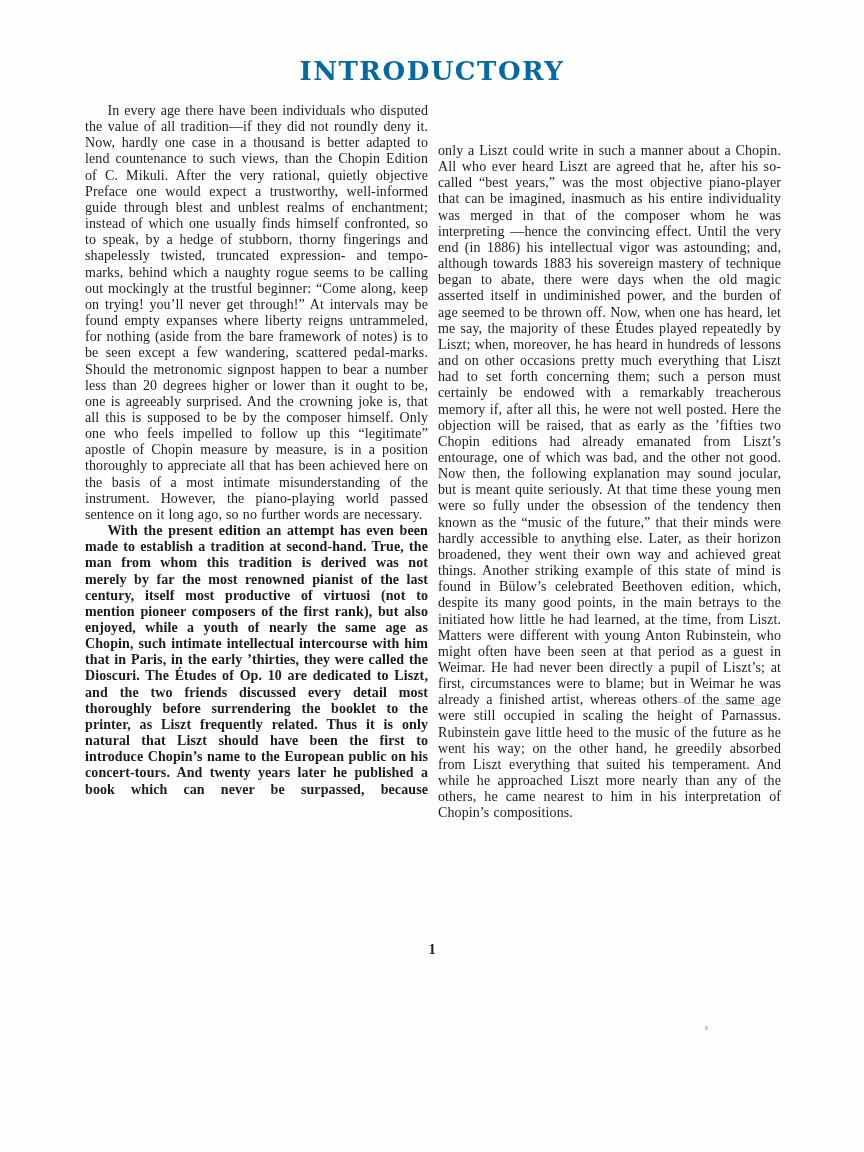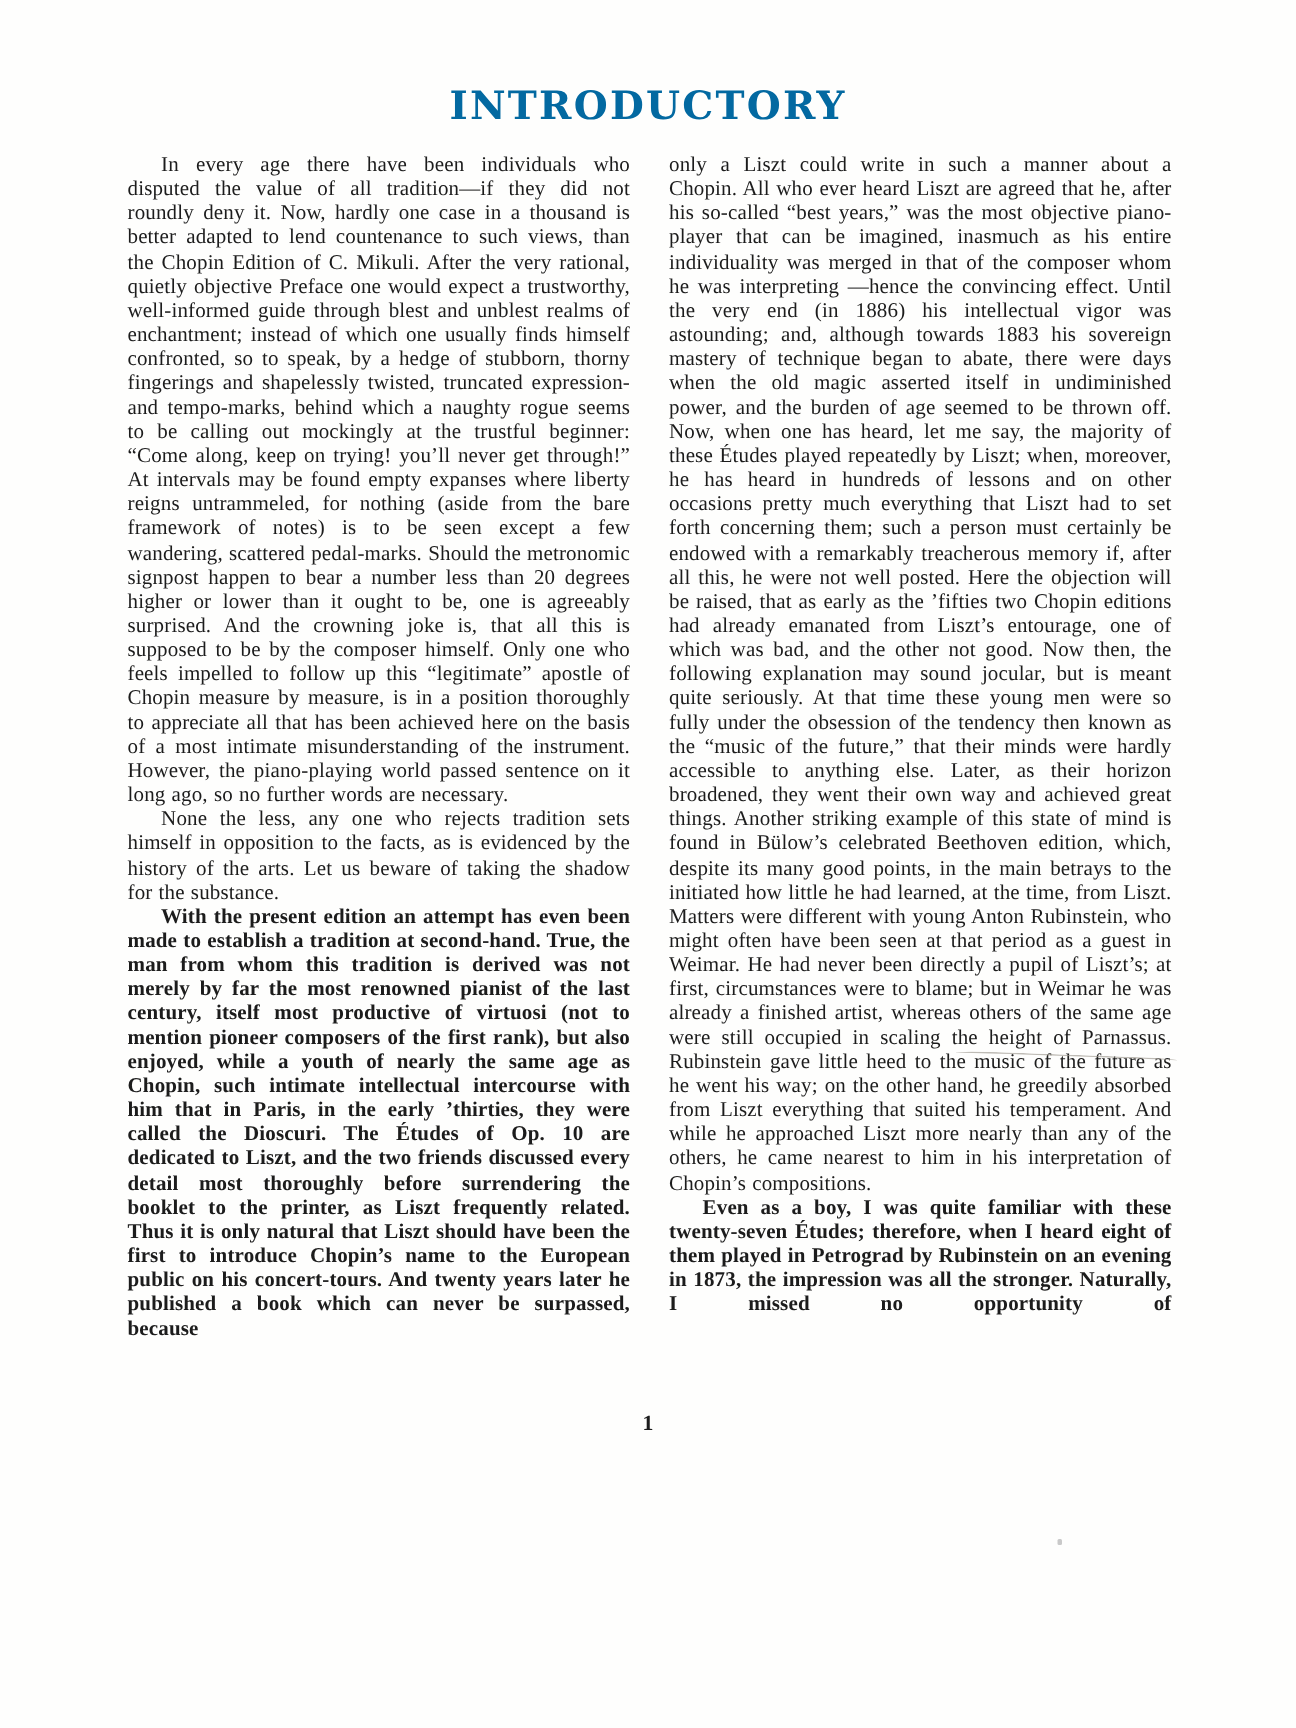--- a/index.html
+++ b/index.html
@@ -32,35 +32,35 @@
     font-weight: 700;
     letter-spacing: 1.5px;
     color: #0369a1;
   }
   .columns {
     position: absolute;
     top: 103px;
     left: 85px;
     width: 696px;
     display: flex;
-    gap: 26px;
+    gap: 10px;
   }
   .col {
     width: 343px;
   }
   .para {
     margin: 0;
     text-align: justify;
     font-size: 14px;
     line-height: 16.15px;
     letter-spacing: 0.1px;
     word-spacing: 0.5px;
   }
   .indent { text-indent: 1.6em; }
-  .no-indent { text-indent: 0; }
+  .no-indent { text-indent: 0; margin-top: 40px; }
   .cont-out { text-align-last: justify; font-weight: bold; }
   .page-number {
     position: absolute;
     top: 941px;
     left: 0;
     width: 100%;
     text-align: center;
     font-size: 14.5px;
     font-weight: 700;
     color: #1c1c1c;
@@ -90,27 +90,25 @@
 <body>
 
 <div class="page">
 
   <h1 class="title">INTRODUCTORY</h1>
 
   <div class="columns">
 
     <div class="col">
       <p class="para indent">In every age there have been individuals who disputed the value of all tradition—if they did not roundly deny it. Now, hardly one case in a thousand is better adapted to lend countenance to such views, than the Chopin Edition of C. Mikuli. After the very rational, quietly objective Preface one would expect a trustworthy, well-informed guide through blest and unblest realms of enchantment; instead of which one usually finds himself confronted, so to speak, by a hedge of stubborn, thorny fingerings and shapelessly twisted, truncated expression- and tempo-marks, behind which a naughty rogue seems to be calling out mockingly at the trustful beginner: “Come along, keep on trying! you’ll never get through!” At intervals may be found empty expanses where liberty reigns untrammeled, for nothing (aside from the bare framework of notes) is to be seen except a few wandering, scattered pedal-marks. Should the metronomic signpost happen to bear a number less than 20 degrees higher or lower than it ought to be, one is agreeably surprised. And the crowning joke is, that all this is supposed to be by the composer himself. Only one who feels impelled to follow up this “legitimate” apostle of Chopin measure by measure, is in a position thoroughly to appreciate all that has been achieved here on the basis of a most intimate misunderstanding of the instrument. However, the piano-playing world passed sentence on it long ago, so no further words are necessary.</p>
-      <p class="para indent">None the less, any one who rejects tradition sets himself in opposition to the facts, as is evidenced by the history of the arts. Let us beware of taking the shadow for the substance.</p>
       <p class="para indent cont-out">With the present edition an attempt has even been made to establish a tradition at second-hand. True, the man from whom this tradition is derived was not merely by far the most renowned pianist of the last century, itself most productive of virtuosi (not to mention pioneer composers of the first rank), but also enjoyed, while a youth of nearly the same age as Chopin, such intimate intellectual intercourse with him that in Paris, in the early ’thirties, they were called the Dioscuri. The Études of Op. 10 are dedicated to Liszt, and the two friends discussed every detail most thoroughly before surrendering the booklet to the printer, as Liszt frequently related. Thus it is only natural that Liszt should have been the first to introduce Chopin’s name to the European public on his concert-tours. And twenty years later he published a book which can never be surpassed, because</p>
     </div>
 
     <div class="col">
       <p class="para no-indent">only a Liszt could write in such a manner about a Chopin. All who ever heard Liszt are agreed that he, after his so-called “best years,” was the most objective piano-player that can be imagined, inasmuch as his entire individuality was merged in that of the composer whom he was interpreting —hence the convincing effect. Until the very end (in 1886) his intellectual vigor was astounding; and, although towards 1883 his sovereign mastery of technique began to abate, there were days when the old magic asserted itself in undiminished power, and the burden of age seemed to be thrown off. Now, when one has heard, let me say, the majority of these Études played repeatedly by Liszt; when, moreover, he has heard in hundreds of lessons and on other occasions pretty much everything that Liszt had to set forth concerning them; such a person must certainly be endowed with a remarkably treacherous memory if, after all this, he were not well posted. Here the objection will be raised, that as early as the ’fifties two Chopin editions had already emanated from Liszt’s entourage, one of which was bad, and the other not good. Now then, the following explanation may sound jocular, but is meant quite seriously. At that time these young men were so fully under the obsession of the tendency then known as the “music of the future,” that their minds were hardly accessible to anything else. Later, as their horizon broadened, they went their own way and achieved great things. Another striking example of this state of mind is found in Bülow’s celebrated Beethoven edition, which, despite its many good points, in the main betrays to the initiated how little he had learned, at the time, from Liszt. Matters were different with young Anton Rubinstein, who might often have been seen at that period as a guest in Weimar. He had never been directly a pupil of Liszt’s; at first, circumstances were to blame; but in Weimar he was already a finished artist, whereas others of the same age were still occupied in scaling the height of Parnassus. Rubinstein gave little heed to the music of the future as he went his way; on the other hand, he greedily absorbed from Liszt everything that suited his temperament. And while he approached Liszt more nearly than any of the others, he came nearest to him in his interpretation of Chopin’s compositions.</p>
-      <p class="para indent cont-out">Even as a boy, I was quite familiar with these twenty-seven Études; therefore, when I heard eight of them played in Petrograd by Rubinstein on an evening in 1873, the impression was all the stronger. Naturally, I missed no opportunity of</p>
     </div>
 
   </div>
 
   <div class="page-number">1</div>
 
   <div class="pen-mark"></div>
   <div class="speck"></div>
 
 </div>

